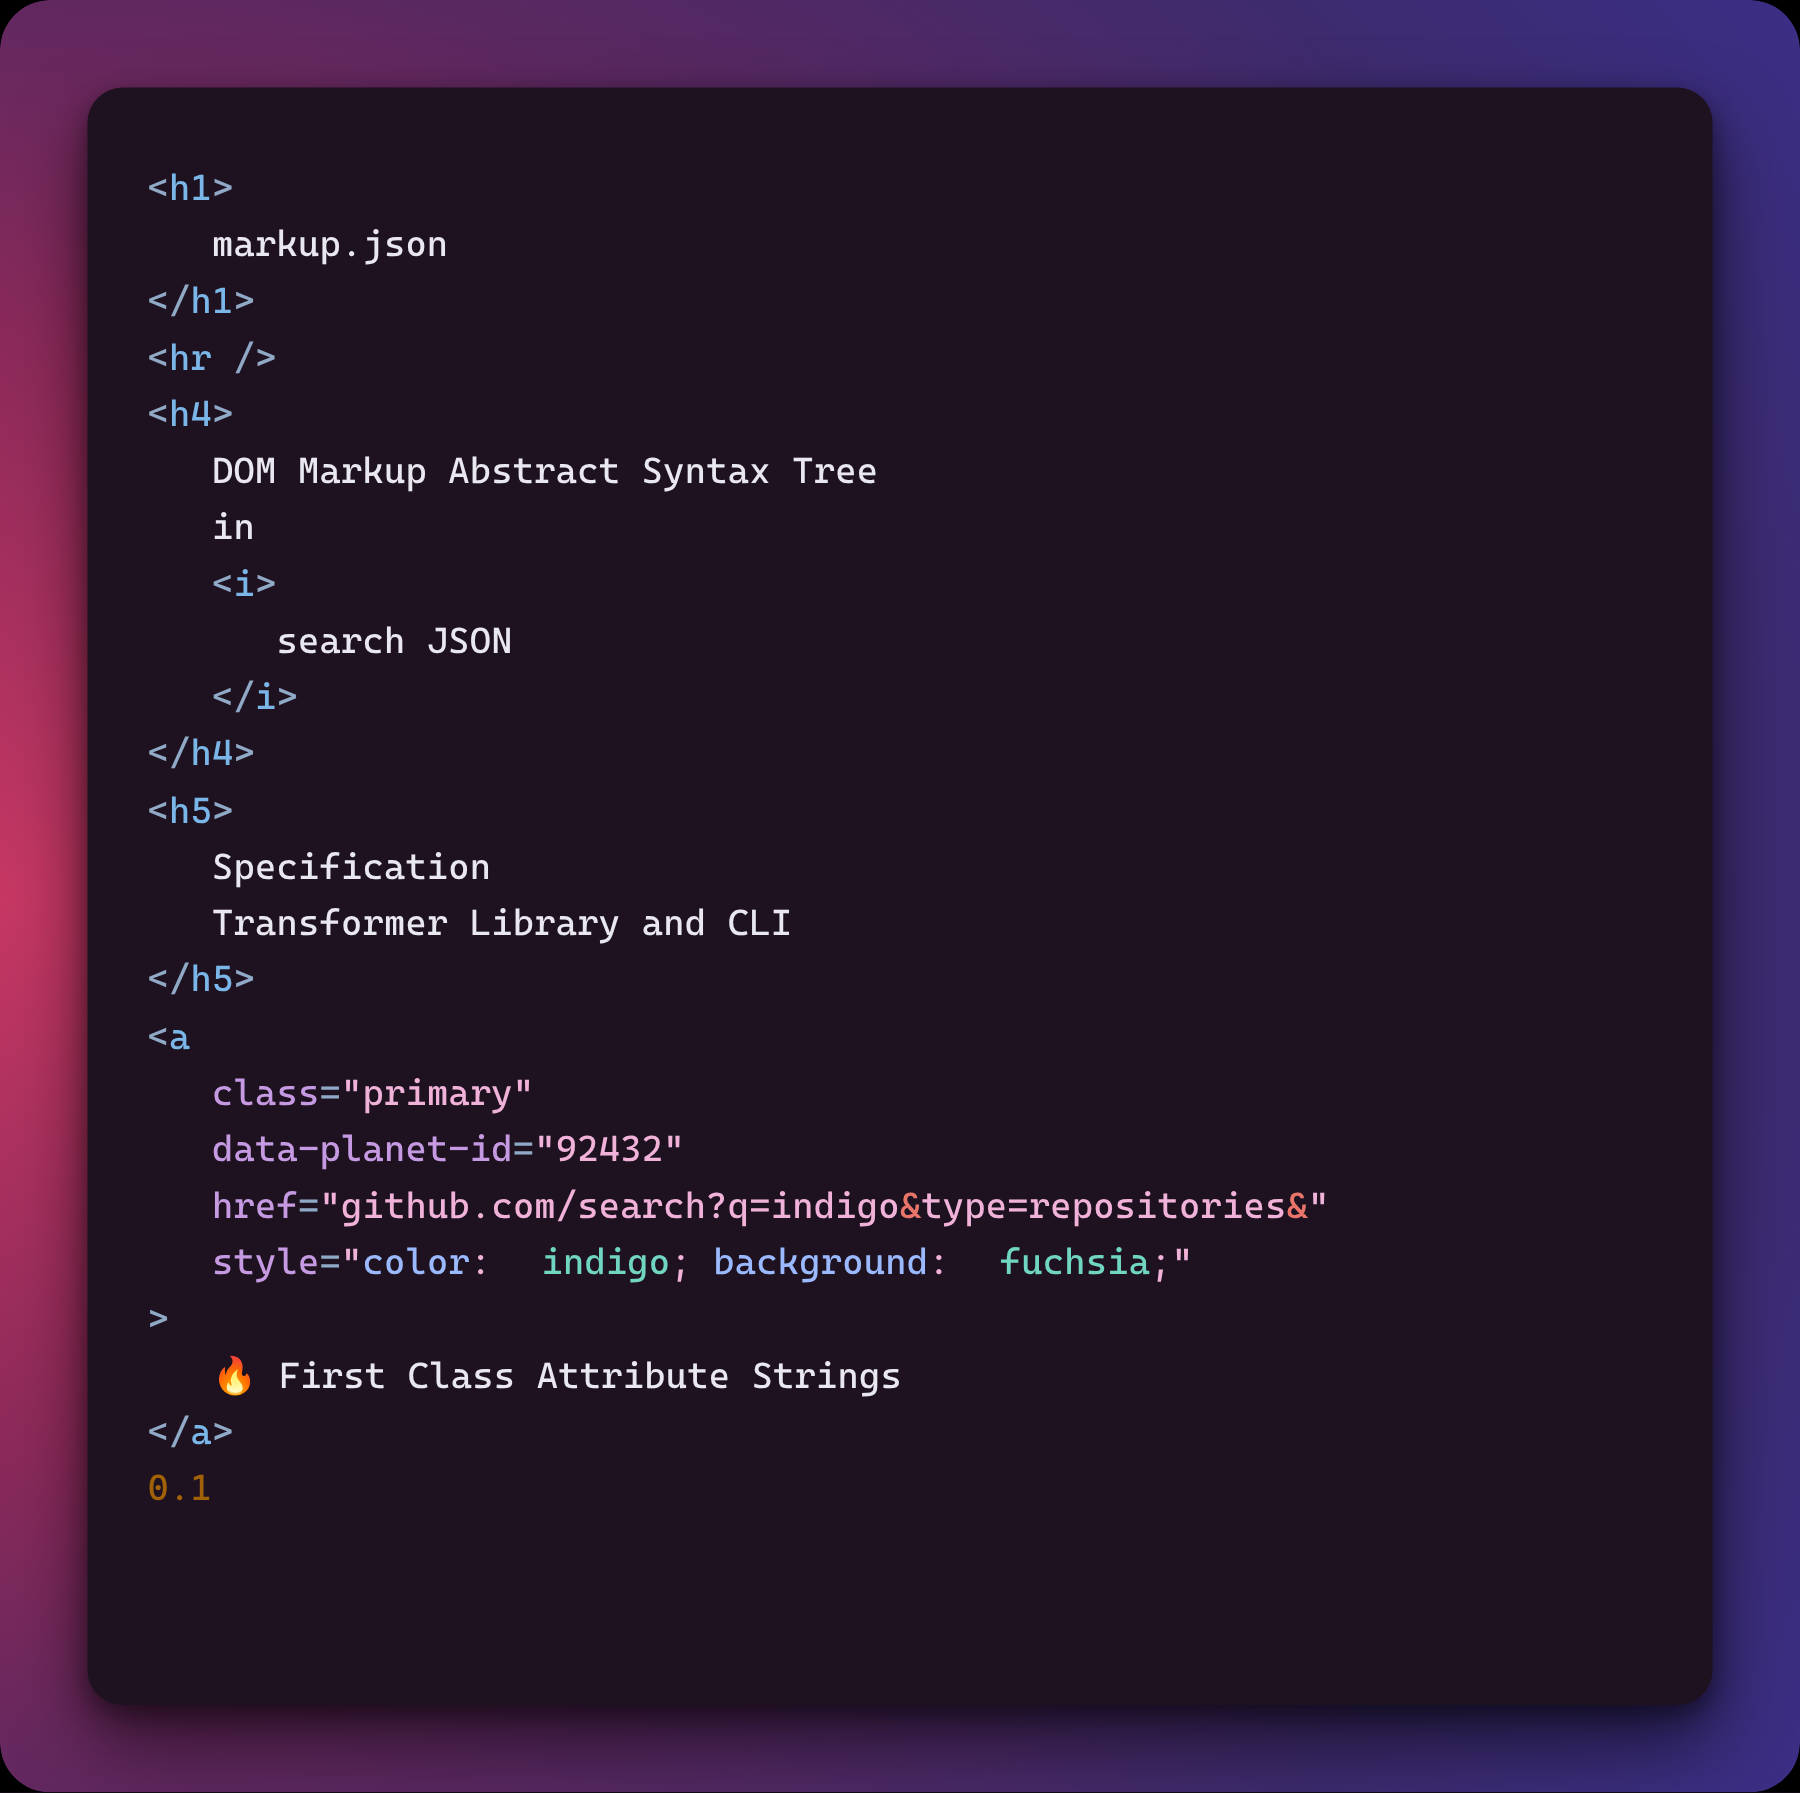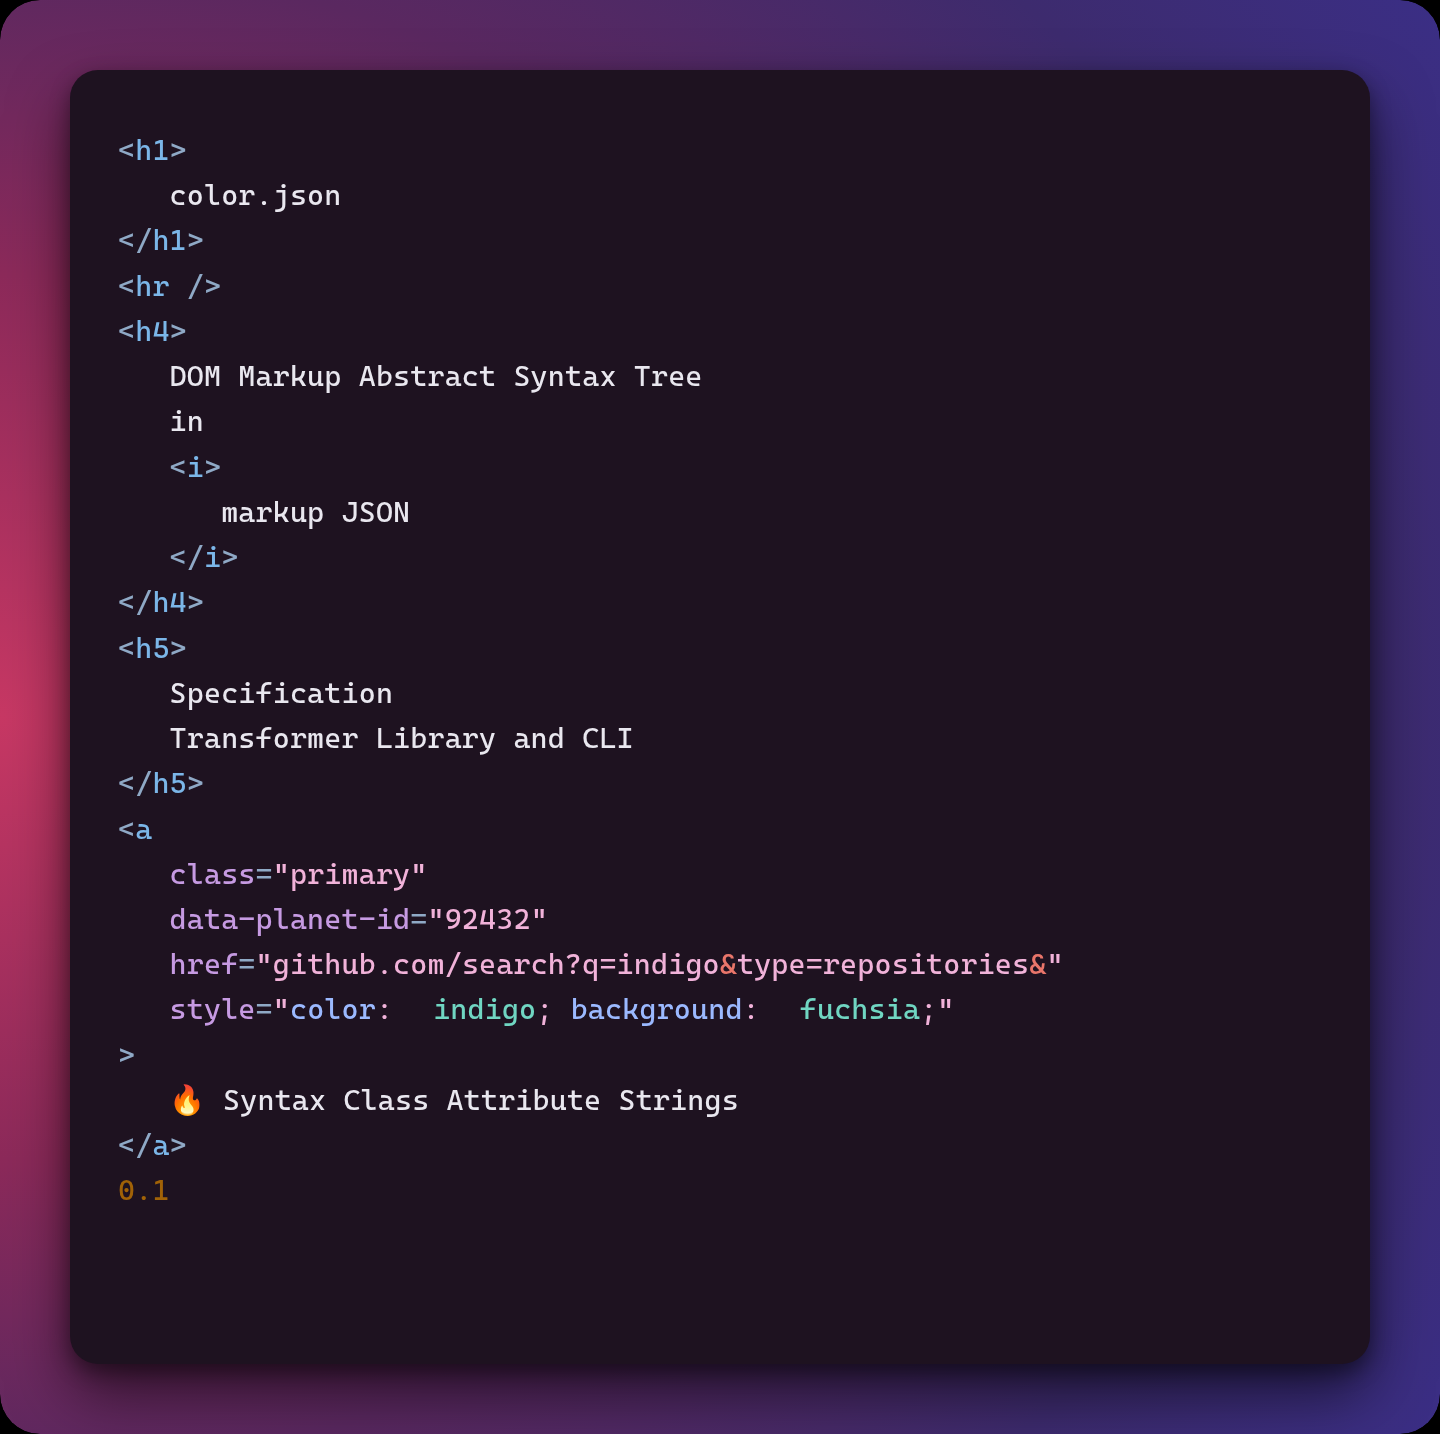--- a/index.html
+++ b/index.html
@@ -59,39 +59,39 @@
   .am { color: #e9756a; }  
   .nm { color: #a16207; }  
 </style>
 </head>
 <body>
 
 <div class="canvas">
   <div class="gradient-frame">
     <div class="code-panel">
       <pre class="code" id="code-root"><span><span class="p">&lt;</span><span class="tg">h1</span><span class="p">&gt;</span></span>
-<span><span>   </span><span class="tx">color.json</span></span>
+<span><span>   </span><span class="tx">markup.json</span></span>
 <span><span class="p">&lt;/</span><span class="tg">h1</span><span class="p">&gt;</span></span>
 <span><span class="p">&lt;</span><span class="tg">hr</span><span class="p"> /&gt;</span></span>
 <span><span class="p">&lt;</span><span class="tg">h4</span><span class="p">&gt;</span></span>
 <span><span>   </span><span class="tx">DOM Markup Abstract Syntax Tree</span></span>
 <span><span>   </span><span class="tx">in</span></span>
 <span><span>   </span><span class="p">&lt;</span><span class="tg">i</span><span class="p">&gt;</span></span>
-<span><span>      </span><span class="tx">markup JSON</span></span>
+<span><span>      </span><span class="tx">search JSON</span></span>
 <span><span>   </span><span class="p">&lt;/</span><span class="tg">i</span><span class="p">&gt;</span></span>
 <span><span class="p">&lt;/</span><span class="tg">h4</span><span class="p">&gt;</span></span>
 <span><span class="p">&lt;</span><span class="tg">h5</span><span class="p">&gt;</span></span>
 <span><span>   </span><span class="tx">Specification</span></span>
 <span><span>   </span><span class="tx">Transformer Library and CLI</span></span>
 <span><span class="p">&lt;/</span><span class="tg">h5</span><span class="p">&gt;</span></span>
 <span><span class="p">&lt;</span><span class="tg">a</span></span>
 <span><span>   </span><span class="at">class</span><span class="p">=</span><span class="st">"primary"</span></span>
 <span><span>   </span><span class="at">data-planet-id</span><span class="p">=</span><span class="st">"92432"</span></span>
 <span><span>   </span><span class="at">href</span><span class="p">=</span><span class="st">"</span><span class="st">github.com/search?q=indigo</span><span class="am">&amp;</span><span class="st">type=repositories</span><span class="am">&amp;</span><span class="st">"</span></span>
 <span><span>   </span><span class="at">style</span><span class="p">=</span><span class="st">"</span><span class="kk">color</span><span class="st">:</span><span class="kv">indigo</span><span class="st">; </span><span class="kk">background</span><span class="st">:</span><span class="kv">fuchsia</span><span class="st">;"</span></span>
 <span><span class="p">&gt;</span></span>
-<span><span>   </span><span class="tx">🔥 Syntax Class Attribute Strings</span></span>
+<span><span>   </span><span class="tx">🔥 First Class Attribute Strings</span></span>
 <span><span class="p">&lt;/</span><span class="tg">a</span><span class="p">&gt;</span></span>
 <span><span class="nm">0.1</span></span>
 </pre>
     </div>
   </div>
 </div>
 
 </body></html>

